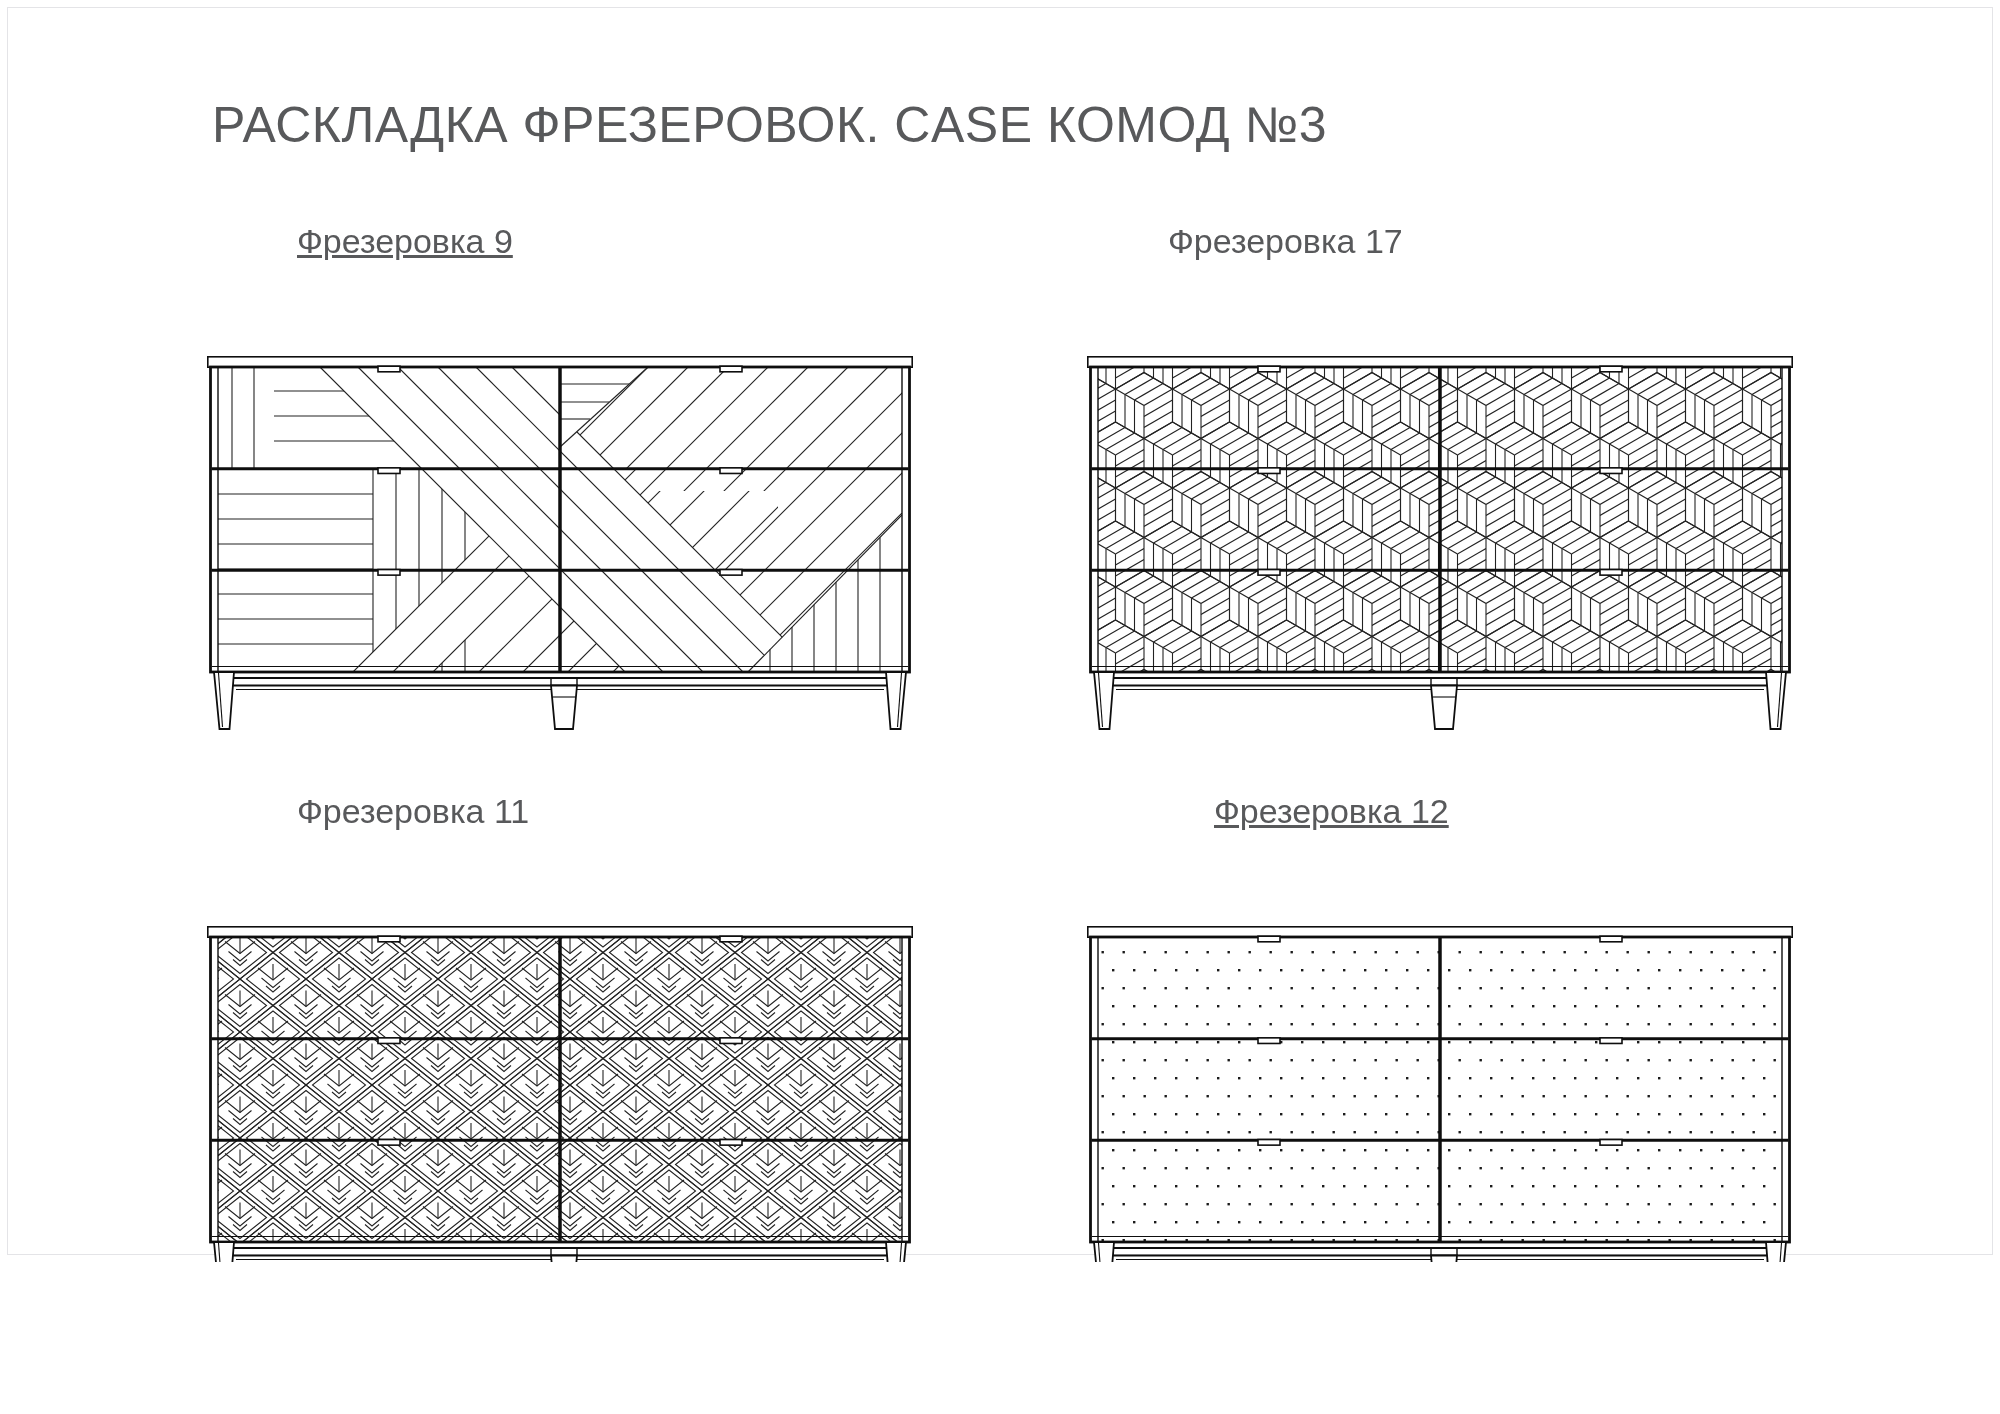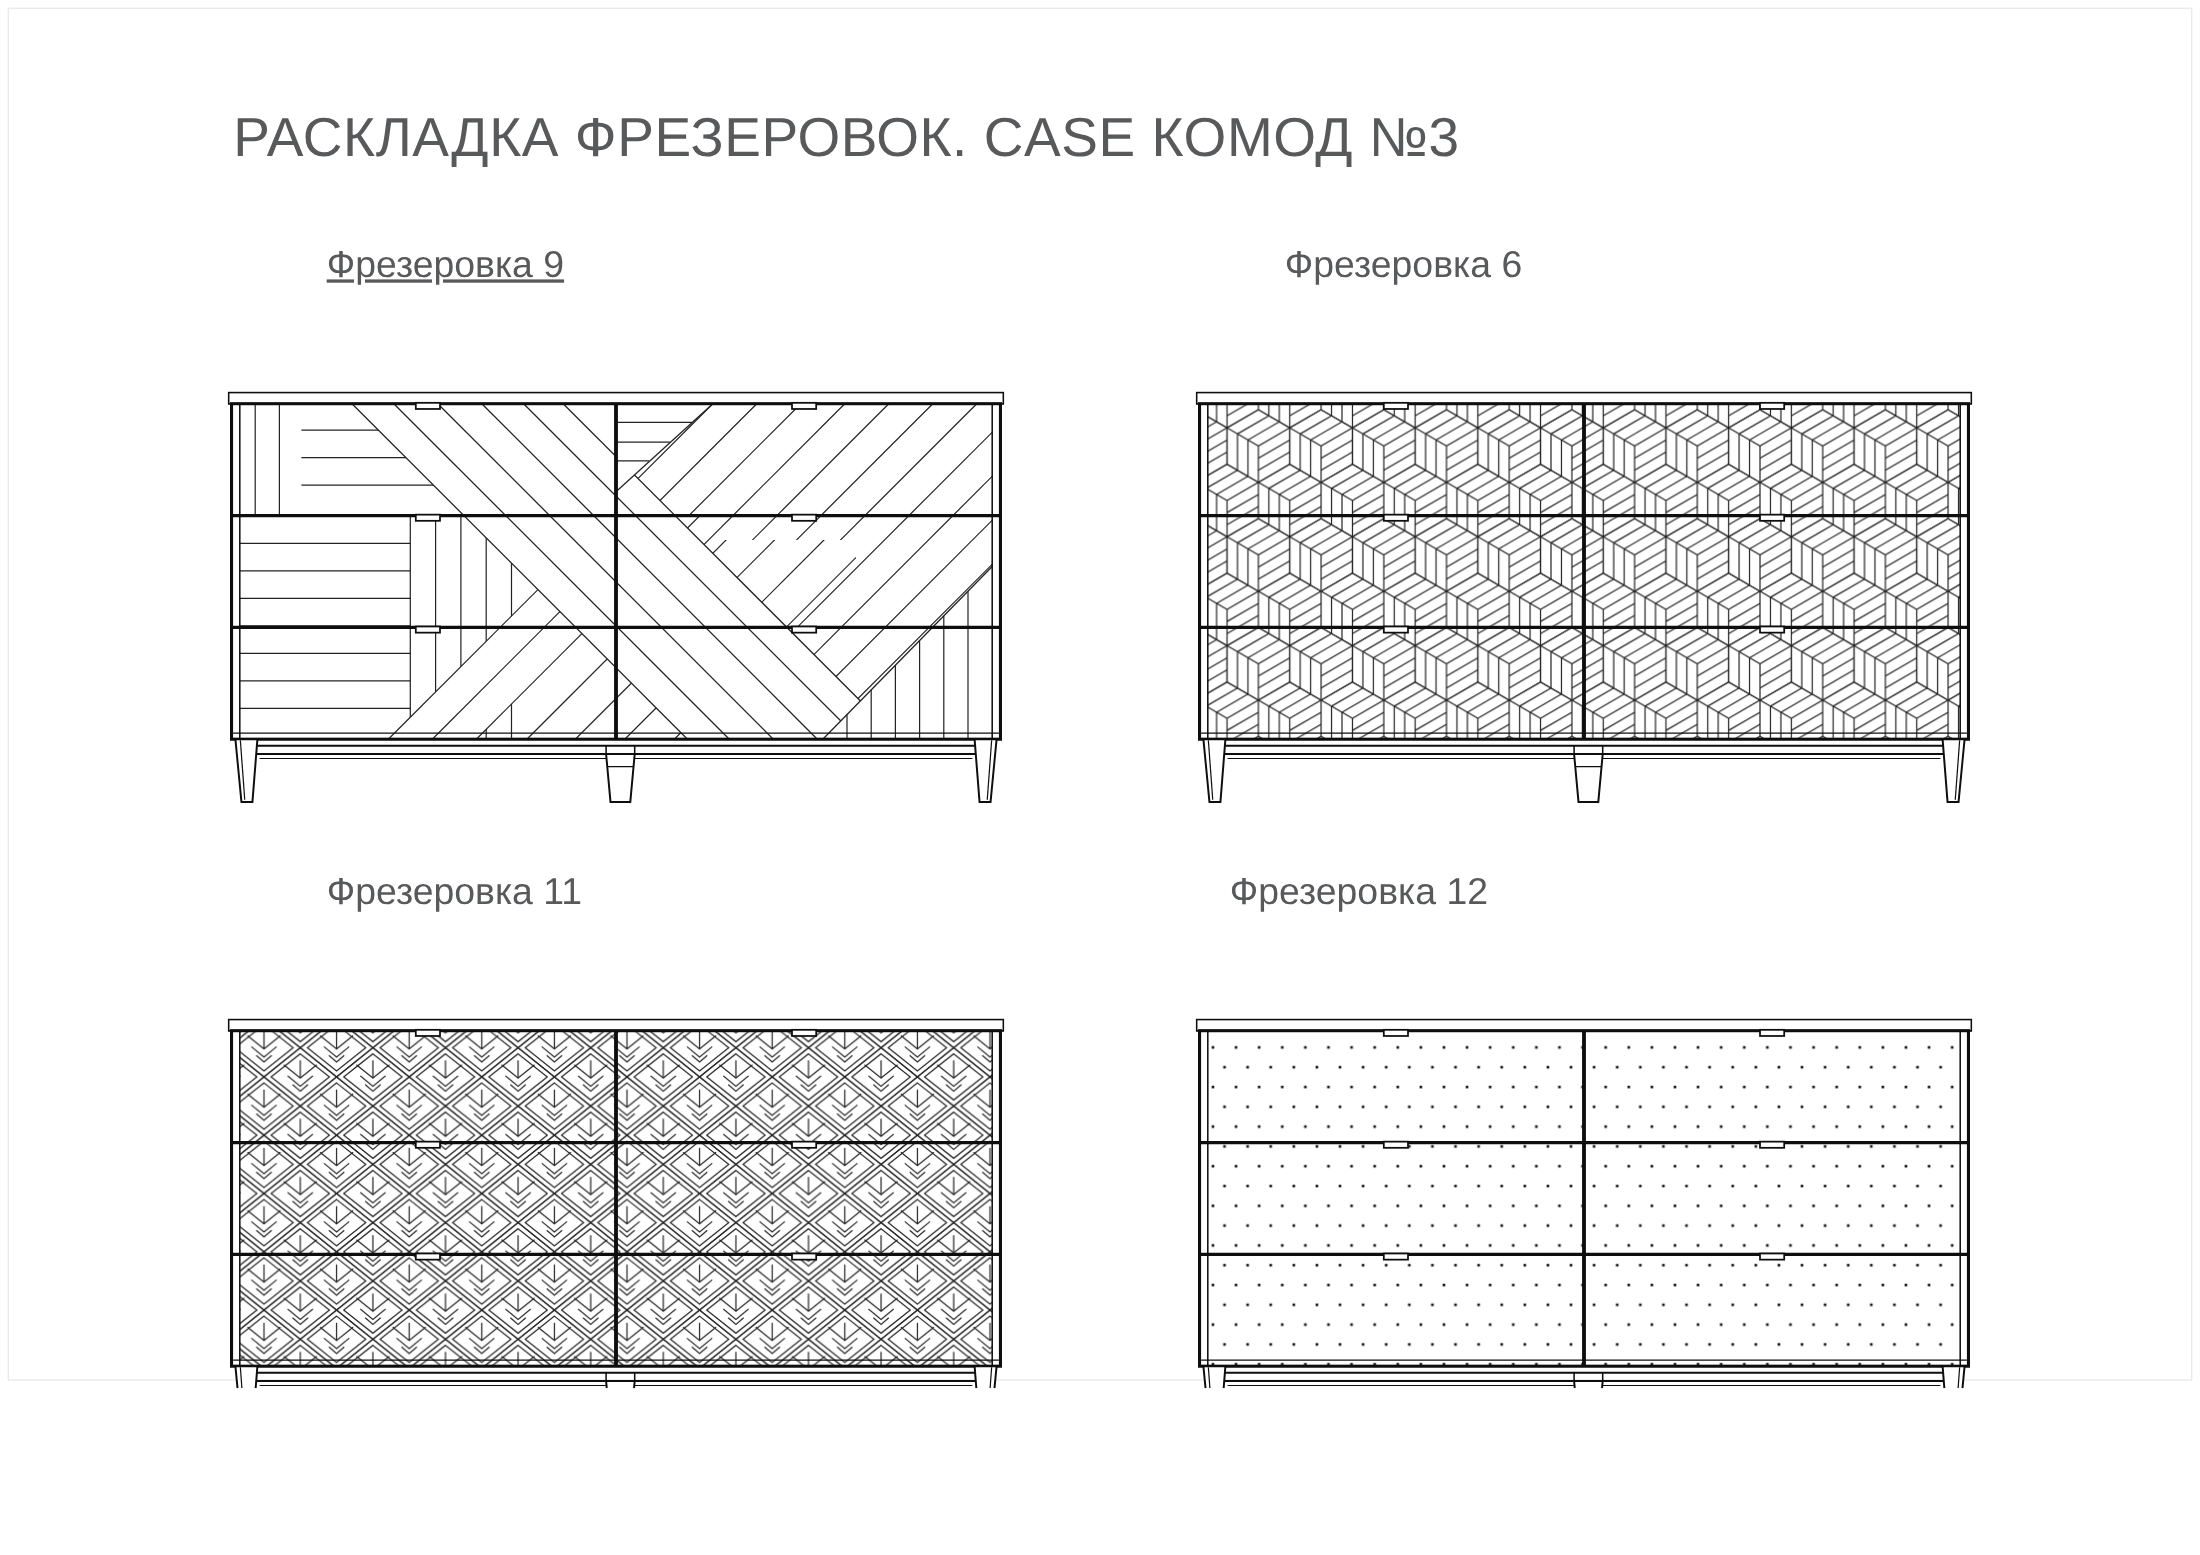--- a/index.html
+++ b/index.html
@@ -15,37 +15,37 @@
     position:absolute; left:212px; top:96px; margin:0;
     font-size:50px; font-weight:400; color:#58595b; letter-spacing:0.5px;
     white-space:nowrap;
   }
   .fig-label {
     position:absolute; font-size:34px; color:#58595b; white-space:nowrap;
   }
   #lbl0 { left:297px;  top:222px;text-decoration:underline; }
   #lbl1 { left:1168px; top:222px; }
   #lbl2 { left:297px;  top:792px; }
-  #lbl3 { left:1118px; top:792px; }
+  #lbl3 { left:1214px; top:792px;text-decoration:underline; }
   .cab { position:absolute; width:706px; height:376px; }
   #cab0 { left:207px;  top:356px; }
   #cab1 { left:1087px; top:356px; }
   #cab2 { left:207px;  top:926px; }
   #cab3 { left:1087px; top:926px; }
   .cab svg { display:block; width:706px; height:376px; }
 </style>
 </head>
 <body>
 
 <div class="page">
   <div class="frame"></div>
   <h1 class="title">РАСКЛАДКА ФРЕЗЕРОВОК. CASE КОМОД №3</h1>
 
   <div class="fig-label" id="lbl0">Фрезеровка 9</div>
-  <div class="fig-label" id="lbl1">Фрезеровка 6</div>
+  <div class="fig-label" id="lbl1">Фрезеровка 17</div>
   <div class="fig-label" id="lbl2">Фрезеровка 11</div>
   <div class="fig-label" id="lbl3">Фрезеровка 12</div>
 
   <div class="cab" id="cab0">
       <svg viewBox="0 0 706 376" xmlns="http://www.w3.org/2000/svg">
         <defs>
           <clipPath id="fc0">
             <rect x="0" y="0" width="684" height="305"></rect>
           </clipPath>
           <clipPath id="rc0">

